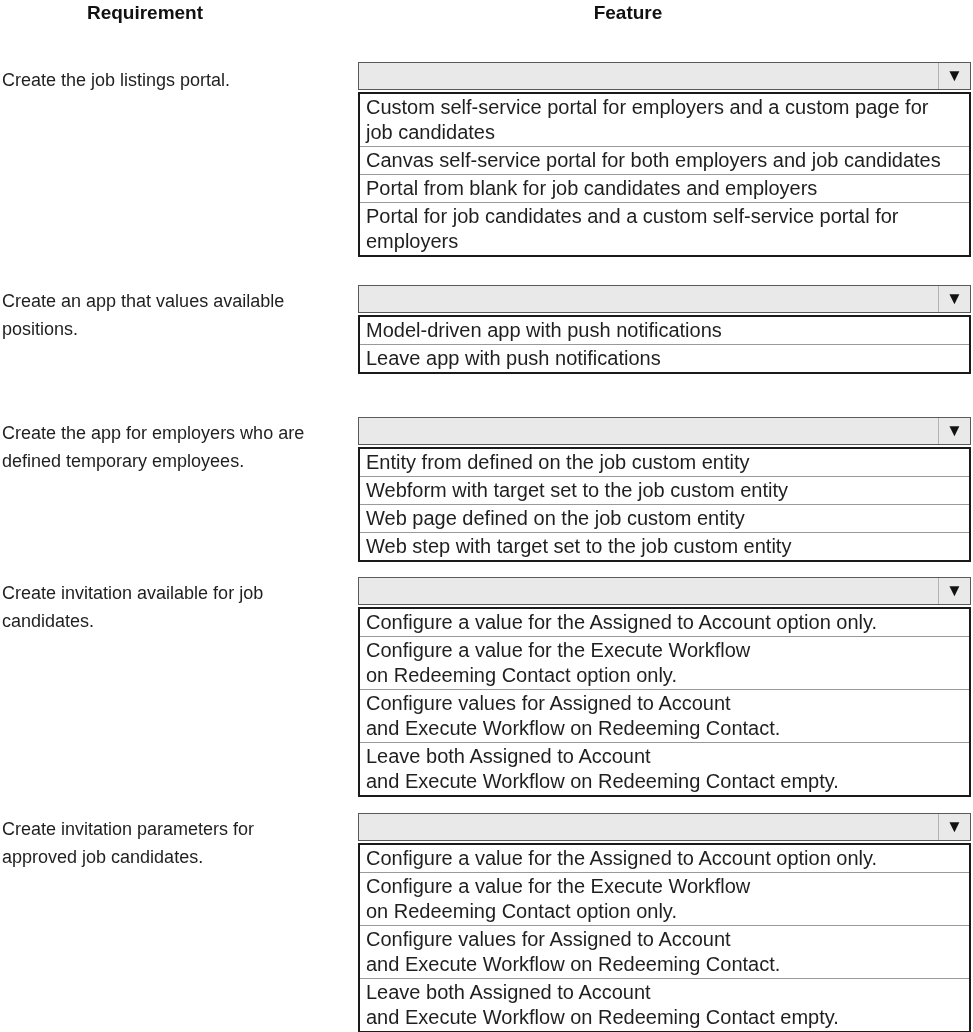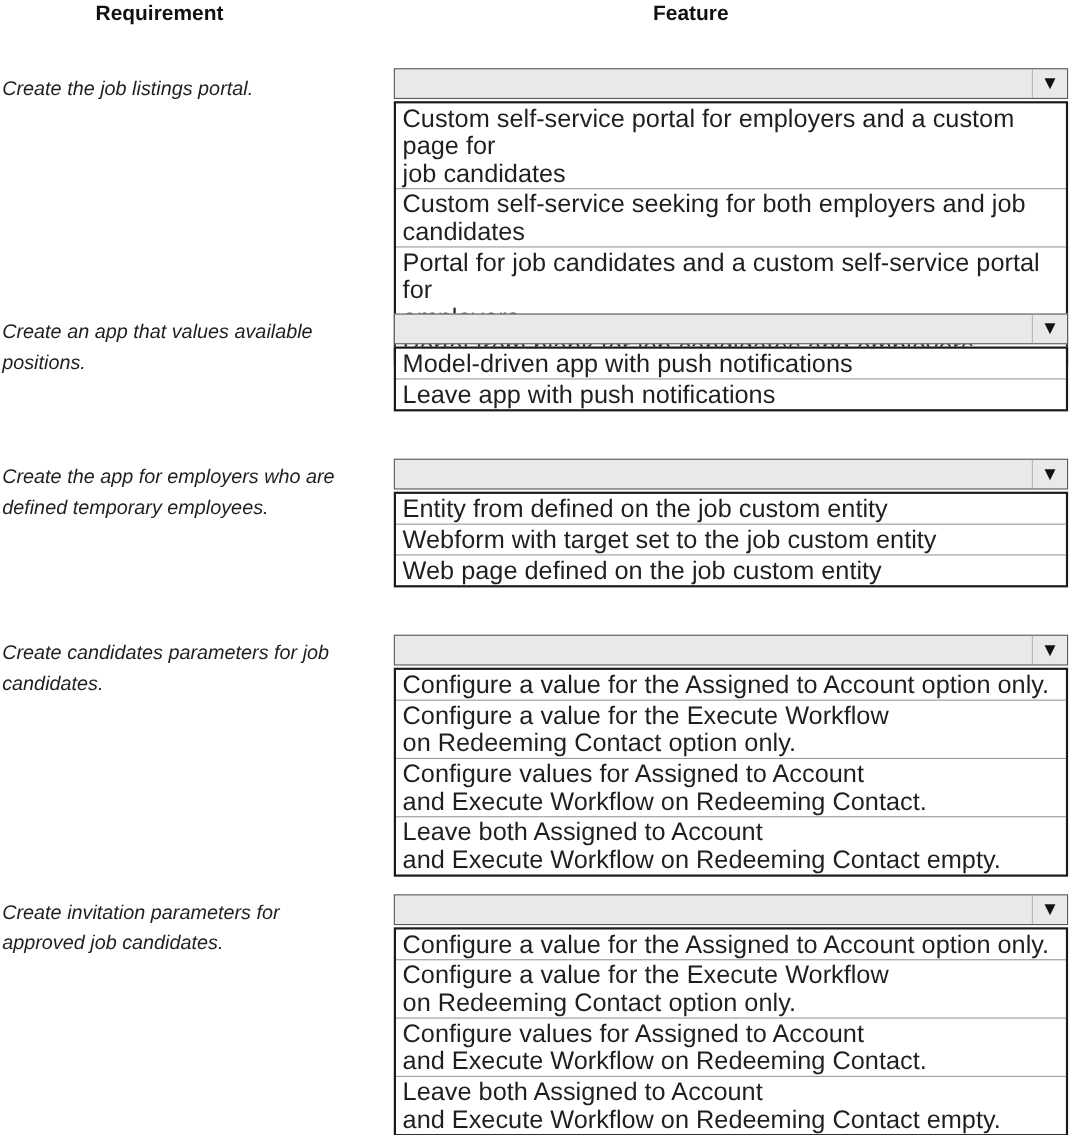--- a/index.html
+++ b/index.html
@@ -31,21 +31,20 @@
   .block { position: absolute; left: 0; width: 973px; }
 
   .req {
     position: absolute;
     left: 2px;
     top: 2px;
     width: 352px;
     font-size: 18px;
     line-height: 28px;
     white-space: pre-line;
-    font-style: italic;
   }
   .block.first .req { top: 4px; }
 
   .feature {
     position: absolute;
     left: 358px;
     top: 0;
     width: 613px;
   }
 
@@ -79,21 +78,21 @@
   }
 
   .list {
     box-sizing: border-box;
     width: 613px;
     margin-top: 2px;
     background: #ffffff;
     border: 2px solid #1a1a1a;
   }
   .option {
-    font-size: 23px;
+    font-size: 20px;
     line-height: 25px;
     padding: 1px 6px;
     border-bottom: 1px solid #999;
     white-space: pre-line;
   }
   .option:last-child { border-bottom: none; }
 </style>
 </head>
 <body>
 
@@ -107,24 +106,24 @@
     <div class="feature">
       <div class="select">
         <div class="sel-value"></div>
         <div class="arrow">
           <span class="tri">▼</span>
         </div>
       </div>
       <div class="list">
         <div class="option">Custom self-service portal for employers and a custom page for
 job candidates</div>
-        <div class="option">Custom self-service seeking for both employers and job candidates</div>
+        <div class="option">Canvas self-service portal for both employers and job candidates</div>
+        <div class="option">Portal from blank for job candidates and employers</div>
         <div class="option">Portal for job candidates and a custom self-service portal for
 employers</div>
-        <div class="option">Portal from blank for job candidates and employers</div>
       </div>
     </div>
   </div>
 
   <div class="block" style="top:285px">
     <div class="req">Create an app that values available
 positions.</div>
     <div class="feature">
       <div class="select">
         <div class="sel-value"></div>
@@ -146,26 +145,27 @@
       <div class="select">
         <div class="sel-value"></div>
         <div class="arrow">
           <span class="tri">▼</span>
         </div>
       </div>
       <div class="list">
         <div class="option">Entity from defined on the job custom entity</div>
         <div class="option">Webform with target set to the job custom entity</div>
         <div class="option">Web page defined on the job custom entity</div>
+        <div class="option">Web step with target set to the job custom entity</div>
       </div>
     </div>
   </div>
 
   <div class="block" style="top:577px">
-    <div class="req">Create candidates parameters for job
+    <div class="req">Create invitation available for job
 candidates.</div>
     <div class="feature">
       <div class="select">
         <div class="sel-value"></div>
         <div class="arrow">
           <span class="tri">▼</span>
         </div>
       </div>
       <div class="list">
         <div class="option">Configure a value for the Assigned to Account option only.</div>

